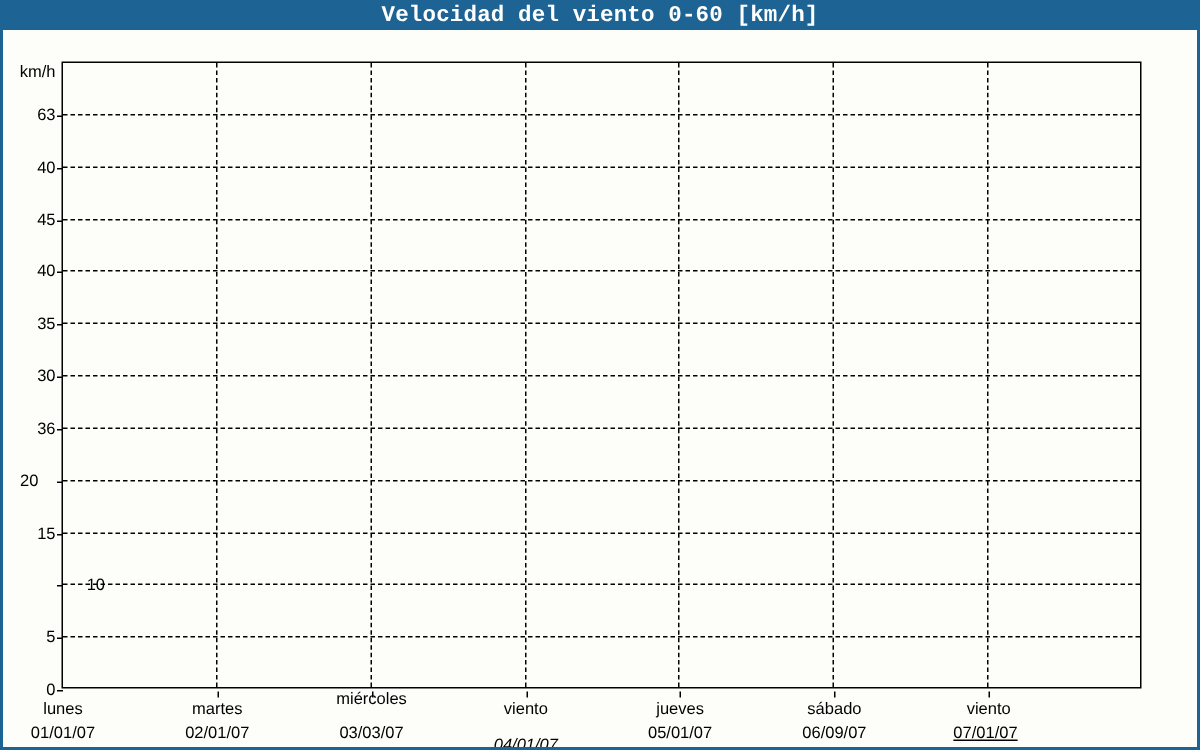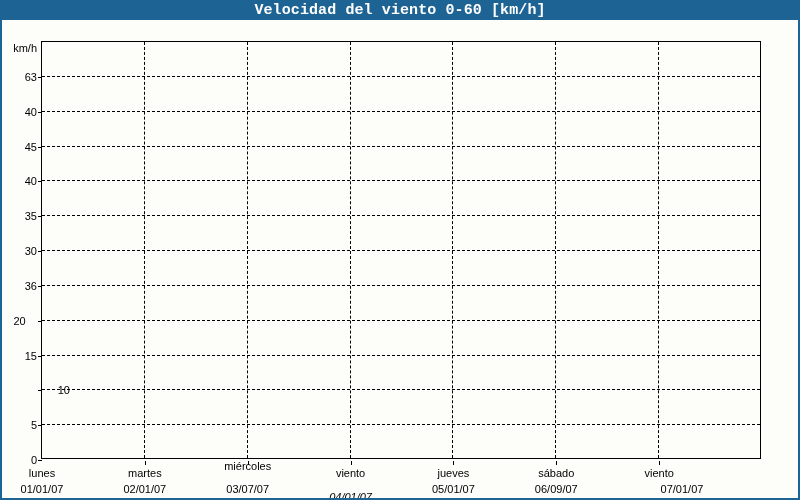--- a/index.html
+++ b/index.html
@@ -118,27 +118,27 @@
       <div class="ylabel" style="top: 103.667px;">40</div>
       <div class="ytick" style="left: 36px; top: 74.8333px; position: absolute;"></div>
       <div class="ylabel" style="top: 68.8333px;">63</div>
       <div class="xlabel" style="left: -20px; top: 465px;">lunes</div>
       <div class="xlabel" style="left: -20px; top: 481px;">01/01/07</div>
       <div class="xtick" style="left: 142.857px; top: 459px; position: absolute;"></div>
       <div class="xlabel" style="left: 82.8571px; top: 465px;">martes</div>
       <div class="xlabel" style="left: 82.8571px; top: 481px;">02/01/07</div>
       <div class="xtick" style="left: 245.714px; top: 459px; position: absolute;"></div>
       <div class="xlabel" style="left: 185.714px; top: 458px;">miércoles</div>
-      <div class="xlabel" style="left: 185.714px; top: 481px;">03/07/07</div>
+      <div class="xlabel" style="left: 185.714px; top: 481px;">03/03/07</div>
       <div class="xtick" style="left: 348.571px; top: 459px; position: absolute;"></div>
       <div class="xlabel" style="left: 288.571px; top: 465px;">viento</div>
       <div class="xlabel" style="left: 288.571px; top: 489px; font-style: italic;">04/01/07</div>
       <div class="xtick" style="left: 451.429px; top: 459px; position: absolute;"></div>
       <div class="xlabel" style="left: 391.429px; top: 465px;">jueves</div>
       <div class="xlabel" style="left: 391.429px; top: 481px;">05/01/07</div>
       <div class="xtick" style="left: 554.286px; top: 459px; position: absolute;"></div>
       <div class="xlabel" style="left: 494.286px; top: 465px;">sábado</div>
       <div class="xlabel" style="left: 494.286px; top: 481px;">06/09/07</div>
       <div class="xtick" style="left: 657.143px; top: 459px; position: absolute;"></div>
       <div class="xlabel" style="left: 597.143px; top: 465px;">viento</div>
-      <div class="xlabel" style="left: 620px; top: 481px;">07/01/07</div>
+      <div class="xlabel" style="left: 595px; top: 481px; text-decoration: underline;">07/01/07</div>
     </div>
 </div>
 
 </body></html>

